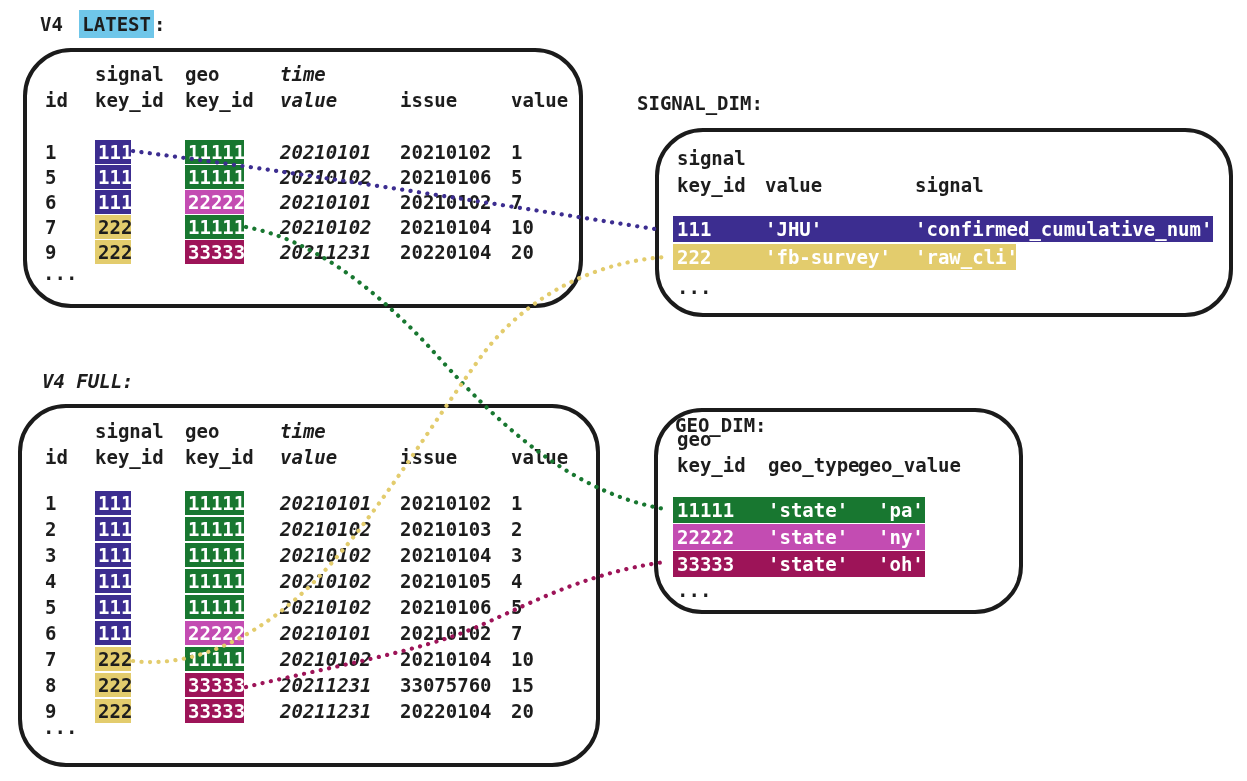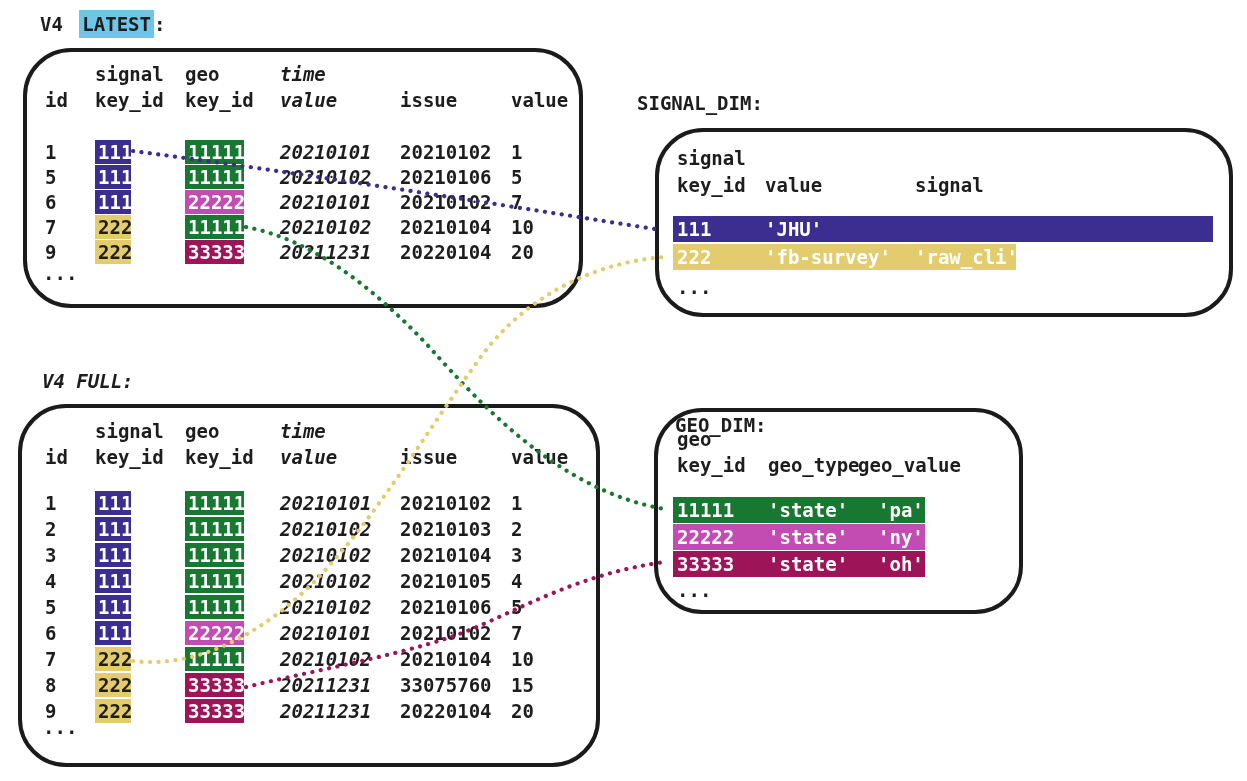--- a/index.html
+++ b/index.html
@@ -201,20 +201,21 @@
     <span class="c" style="left:677px">signal</span>
   </div>
   <div class="hline" style="top:173px">
     <span class="c" style="left:677px">key_id</span>
     <span class="c" style="left:765px">value</span>
     <span class="c" style="left:915px">signal</span>
   </div>
   <div class="dimrow hl-purple" style="top:216px;width:540px">
     <span class="d dk">111</span>
     <span class="d ds">'JHU'</span>
+    <span class="d dsig">'confirmed_cumulative_num'</span>
   </div>
   <div class="dimrow hl-yellow" style="top:244px;width:343px">
     <span class="d dk">222</span>
     <span class="d ds">'fb-survey'</span>
     <span class="d dsig">'raw_cli'</span>
   </div>
   <div class="ellipsis" style="left:677px;top:276px">...</div>
 
   <div class="hline" style="top:427px">
     <span class="c" style="left:677px">geo</span>

